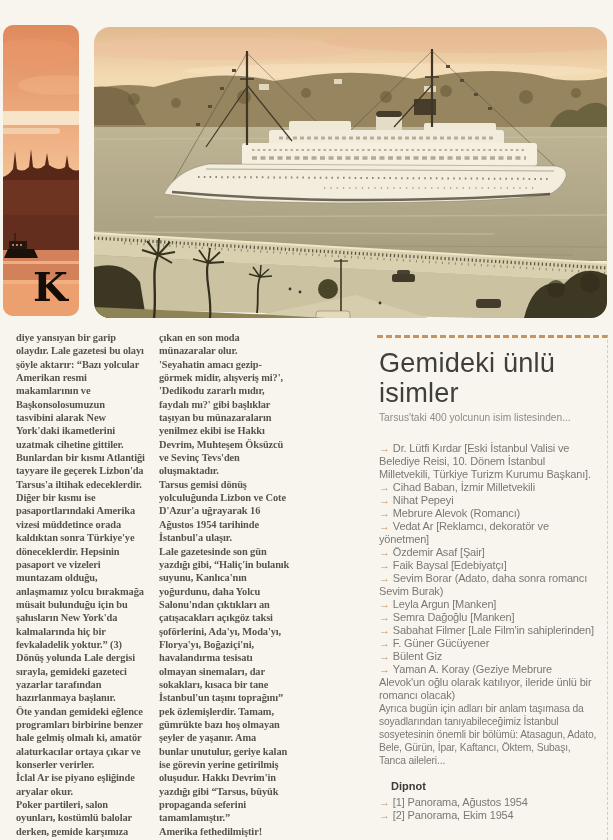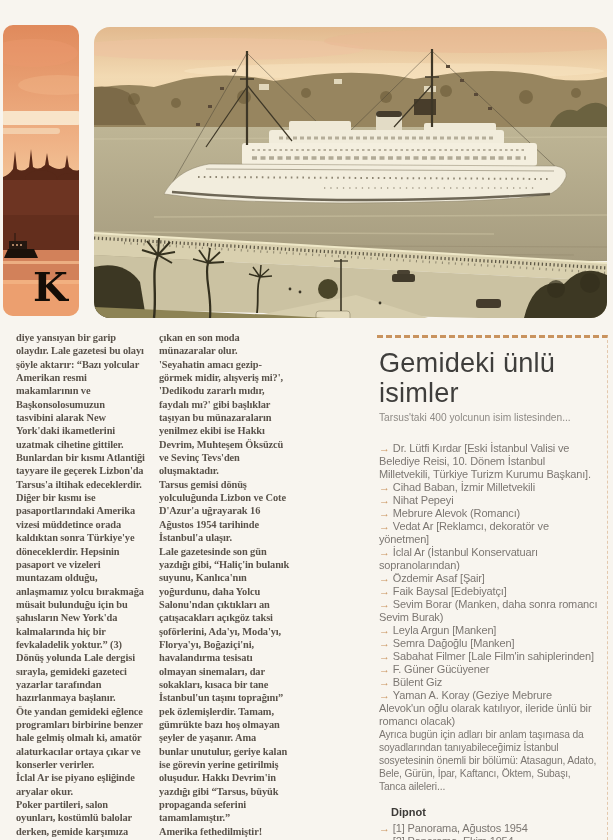--- a/index.html
+++ b/index.html
@@ -285,24 +285,23 @@
 
 <aside id="sidebar">
   <h2>Gemideki ünlü isimler</h2>
   <p class="subtitle">Tarsus'taki 400 yolcunun isim listesinden...</p>
   <div>
       <div class="arrow-row"><span class="arrow">→</span><span>Dr. Lütfi Kırdar [Eski İstanbul Valisi ve Belediye Reisi, 10. Dönem İstanbul Milletvekili, Türkiye Turizm Kurumu Başkanı].</span></div>
       <div class="arrow-row"><span class="arrow">→</span><span>Cihad Baban, İzmir Milletvekili</span></div>
       <div class="arrow-row"><span class="arrow">→</span><span>Nihat Pepeyi</span></div>
       <div class="arrow-row"><span class="arrow">→</span><span>Mebrure Alevok (Romancı)</span></div>
       <div class="arrow-row"><span class="arrow">→</span><span>Vedat Ar [Reklamcı, dekoratör ve yönetmen]</span></div>
-      <div class="arrow-row"><span class="arrow">→</span><span>İclal Ar (İstanbul Konservatuarı sopranolarından)</span></div>
       <div class="arrow-row"><span class="arrow">→</span><span>Özdemir Asaf [Şair]</span></div>
       <div class="arrow-row"><span class="arrow">→</span><span>Faik Baysal [Edebiyatçı]</span></div>
-      <div class="arrow-row"><span class="arrow">→</span><span>Sevim Borar (Manken, daha sonra romancı Sevim Burak)</span></div>
+      <div class="arrow-row"><span class="arrow">→</span><span>Sevim Borar (Adato, daha sonra romancı Sevim Burak)</span></div>
       <div class="arrow-row"><span class="arrow">→</span><span>Leyla Argun [Manken]</span></div>
       <div class="arrow-row"><span class="arrow">→</span><span>Semra Dağoğlu [Manken]</span></div>
       <div class="arrow-row"><span class="arrow">→</span><span>Sabahat Filmer [Lale Film'in sahiplerinden]</span></div>
       <div class="arrow-row"><span class="arrow">→</span><span>F. Güner Gücüyener</span></div>
       <div class="arrow-row"><span class="arrow">→</span><span>Bülent Giz</span></div>
       <div class="arrow-row"><span class="arrow">→</span><span>Yaman A. Koray (Geziye Mebrure Alevok'un oğlu olarak katılıyor, ileride ünlü bir romancı olacak)</span></div>
     </div>
   <p class="closing">Ayrıca bugün için adları bir anlam taşımasa da soyadlarından tanıyabileceğimiz İstanbul sosyetesinin önemli bir bölümü: Atasagun, Adato, Bele, Gürün, İpar, Kaftancı, Öktem, Subaşı, Tanca aileleri...</p>
   <h3>Dipnot</h3>
   <div>

